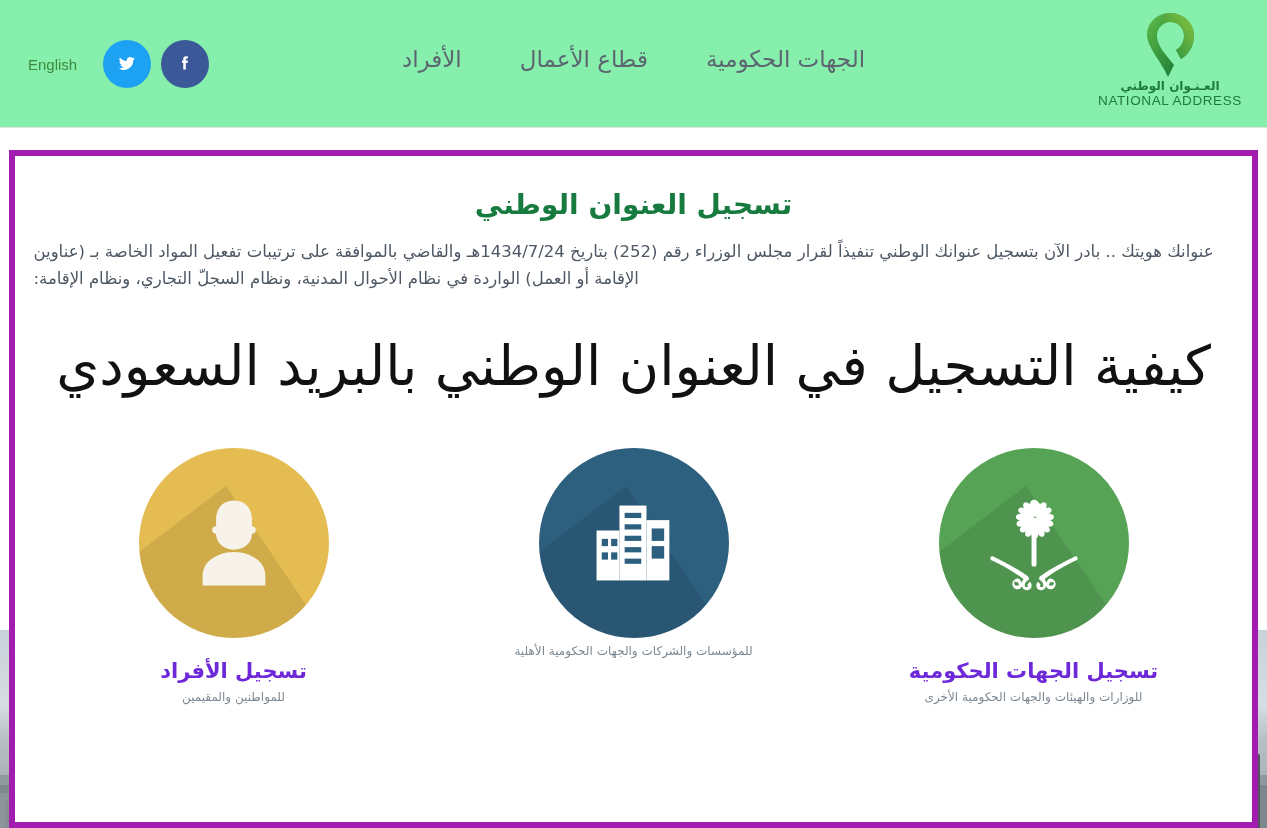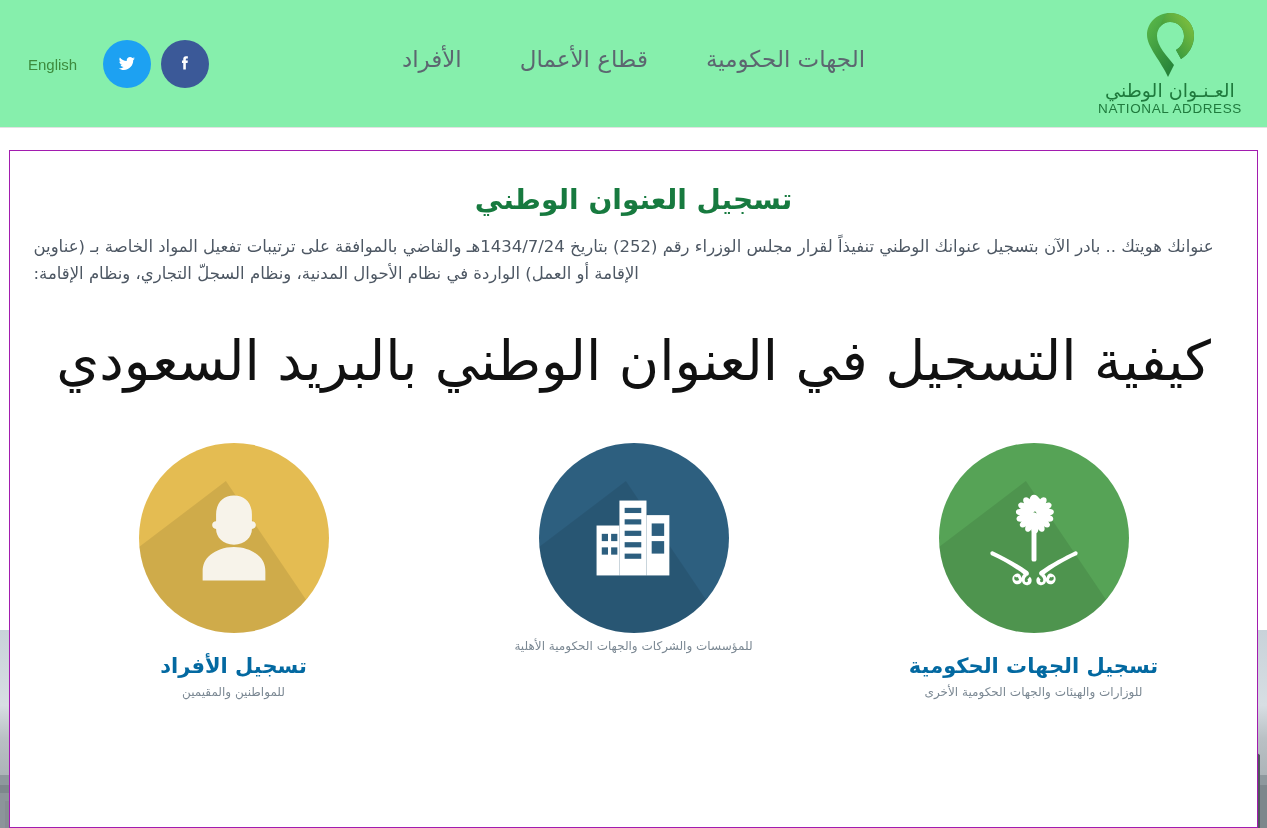--- a/index.html
+++ b/index.html
@@ -75,25 +75,26 @@
 
   .brand-logo {
     position: absolute;
     top: 10px; right: 22px;
     width: 150px;
     text-align: center;
     user-select: none;
   }
   .brand-pin { display: block; margin: 0 auto; }
   .brand-ar {
-    font-size: 19px;
+    font-size: 12px;
     color: #1f7a3d;
     letter-spacing: 1px;
     line-height: 1.1;
     margin-top: -2px;
+    font-weight: bold;
   }
   .brand-en {
     font-size: 13.5px;
     color: #1f7a3d;
     letter-spacing: 0.6px;
     font-family: "Liberation Sans", sans-serif;
     direction: ltr;
     line-height: 1.2;
   }
 
@@ -134,21 +135,21 @@
   }
 
   
   .content-panel {
     position: absolute;
     top: 150px;
     left: 9px;
     width: 1249px;
     height: 678px;
     background: #ffffff;
-    border: 1px solid #a21caf;
+    border: 6px solid #a21caf;
     overflow: hidden;
   }
 
   .page-title {
     text-align: center;
     font-size: 28px;
     font-weight: bold;
     color: #177a3f;
     margin-top: 32px;
   }
@@ -207,21 +208,21 @@
     background: rgba(0,0,0,0.09);
     clip-path: polygon(0% 55%, 46% 20%, 100% 100%, 0% 100%);
     pointer-events: none;
   }
   .card-circle svg { position: relative; z-index: 2; }
 
   .card-title {
     margin-top: 20px;
     font-size: 21px;
     font-weight: bold;
-    color: #0369a1;
+    color: #6d28d9;
     line-height: 1.25;
   }
   .card-sub {
     margin-top: 5px;
     font-size: 12px;
     color: #7b8893;
     line-height: 1.42;
   }
 </style>
 </head>

